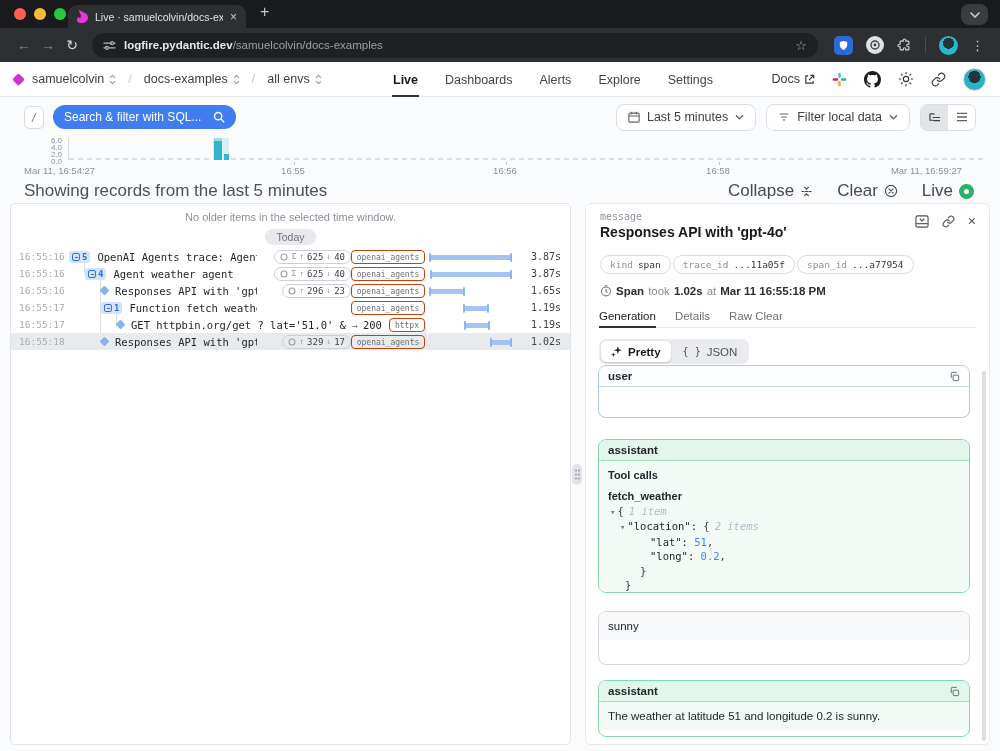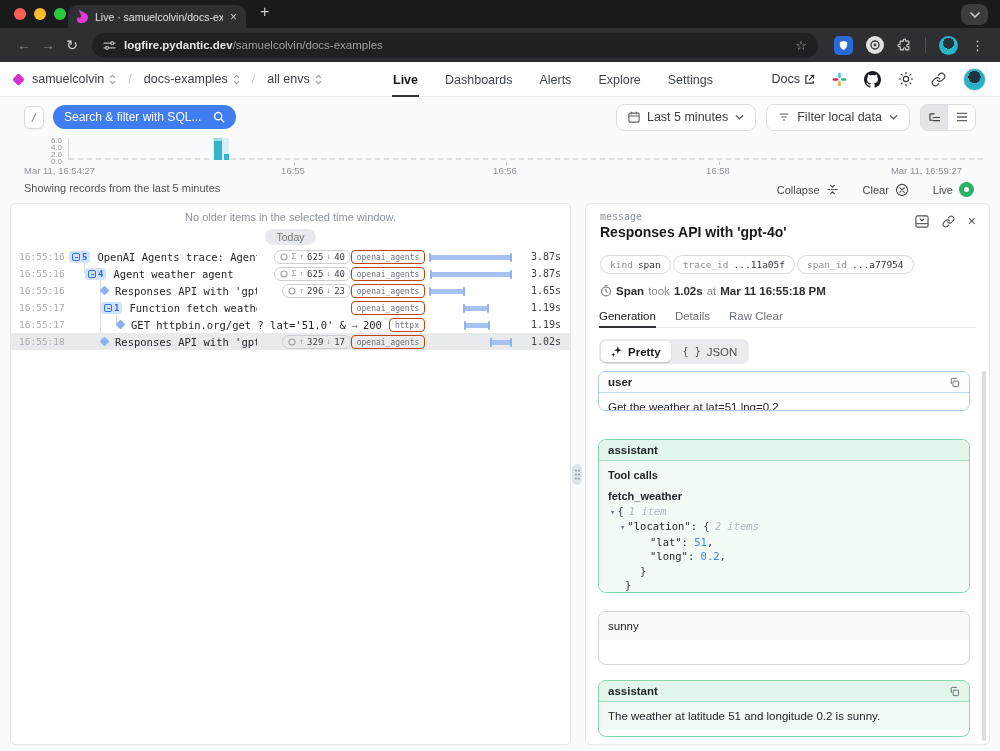--- a/index.html
+++ b/index.html
@@ -60,21 +60,21 @@
   .ylab{position:absolute;left:40px;width:22px;text-align:right;font-size:8px;color:#8b909a}
   .plot{position:absolute;left:68px;right:15px;top:2px;height:22px;border-left:1px solid #d4d7db}
   .baseline{position:absolute;left:0;right:0;bottom:0;height:2px;background:repeating-linear-gradient(90deg,#dcdee1 0 5px,transparent 5px 9px)}
   .halo{position:absolute;left:144px;top:0;width:16px;height:22px;background:#d9eff4}
   .tbar{position:absolute;background:#32b4cb}
   .tcap{position:absolute;left:145px;top:0;width:8px;height:3px;background:#9fdbe7}
   .xt{position:absolute;top:29px;font-size:9.5px;color:#8b909a;white-space:nowrap}
   .tick{position:absolute;width:1px;height:3px;background:#c2c6cb;top:24px}
 
   
-  .statusrow{position:absolute;top:182px;left:24px;right:26px;height:18px;display:flex;align-items:flex-start;font-size:11px;color:#4b5158}
+  .statusrow{position:absolute;top:182px;left:24px;right:26px;height:18px;display:flex;align-items:center;font-size:17px;color:#4b5158}
   .sr-right{margin-left:auto;display:flex;align-items:center;gap:24px}
   .sr-item{display:flex;align-items:center;gap:6px;color:#44494f}
   .livedot{width:15px;height:15px;border-radius:50%;background:#2bb266;position:relative}
   .livedot::after{content:"";position:absolute;left:5px;top:5px;width:5px;height:5px;border-radius:50%;background:#fff}
 
   
   .leftpanel{position:absolute;left:10px;top:203px;width:561px;height:542px;background:#fff;border:1px solid #e4e5e8;border-radius:5px;overflow:hidden}
   .lp-empty{text-align:center;font-size:11px;color:#8b909a;margin-top:7px}
   .daypill{display:block;width:max-content;margin:6px auto 0;background:#e8e9ec;border-radius:10px;padding:2px 11px;font-size:10.5px;color:#6f747c}
   .rows{position:absolute;top:44px;left:0;right:0}
@@ -120,21 +120,21 @@
   .dp-tab.active{color:#17191c}
   .dp-tab.active::after{content:"";position:absolute;left:0;right:0;bottom:-1px;height:2px;background:#2f3337}
   .dp-toggle{position:absolute;left:13px;top:135px;height:25px;background:#e9ebee;border-radius:7px;display:flex;padding:2px;gap:2px;font-size:11.5px}
   .tg{border-radius:5px;padding:0 10px;display:flex;align-items:center;gap:6px;color:#4b5158}
   .tg.active{background:#fff;box-shadow:0 1px 2px rgba(0,0,0,.18);color:#17191c;font-weight:bold}
   .tg .br{font-family:"DejaVu Sans Mono",monospace;font-size:10px}
   .card{position:absolute;left:12px;width:372px;border:1px solid;border-radius:8px;overflow:hidden}
   .card-h{height:21px;display:flex;align-items:center;padding:0 9px;font-size:11.5px;font-weight:bold;color:#22262b;border-bottom:1px solid}
   .copybtn{margin-left:auto;display:flex}
   .card-b{padding:8px 9px;font-size:11.5px;color:#22262b}
-  .c-user{border-color:#a9c9ee;top:167px;height:40px}
+  .c-user{border-color:#a9c9ee;top:161px;height:53px}
   .c-user .card-h{background:#fbfdfe;border-color:#c3d8f0}
   .c-user .card-b{background:#fff}
   .c-assist{border-color:#85d6ad}
   .c-assist .card-h{background:#e2f6eb;border-color:#9fdfbf}
   .c-assist .card-b{background:#f2faf6}
   .c-a1{top:235px;height:154px}
   .c-tool{border-color:#d3d6db;top:407px;height:54px}
   .c-tool .card-h{background:#eff1f4;border-color:#dcdfe3}
   .c-tool .card-b{background:#f8f9fb}
   .c-a2{top:476px;height:57px}
@@ -593,21 +593,20 @@
   <div class="card c-user">
     <div class="card-h">
         <span>user</span>
       <span class="copybtn">
           <svg width="11" height="11" viewBox="0 0 24 24" fill="none" stroke="#5f6368" stroke-width="2">
             <rect x="9" y="9" width="12" height="12" rx="2"></rect>
             <path d="M5 15V5a2 2 0 0 1 2-2h10"></path>
           </svg>
         </span>
     </div>
-    <div class="card-b">Get the weather at lat=51 lng=0.2</div>
   </div>
 
   <div class="card c-assist c-a1">
     <div class="card-h">
         <span>assistant</span>
       </div>
     <div class="card-b">
       <div class="sect">Tool calls</div>
       <div class="fn">fetch_weather</div>
       <div class="jtree">

